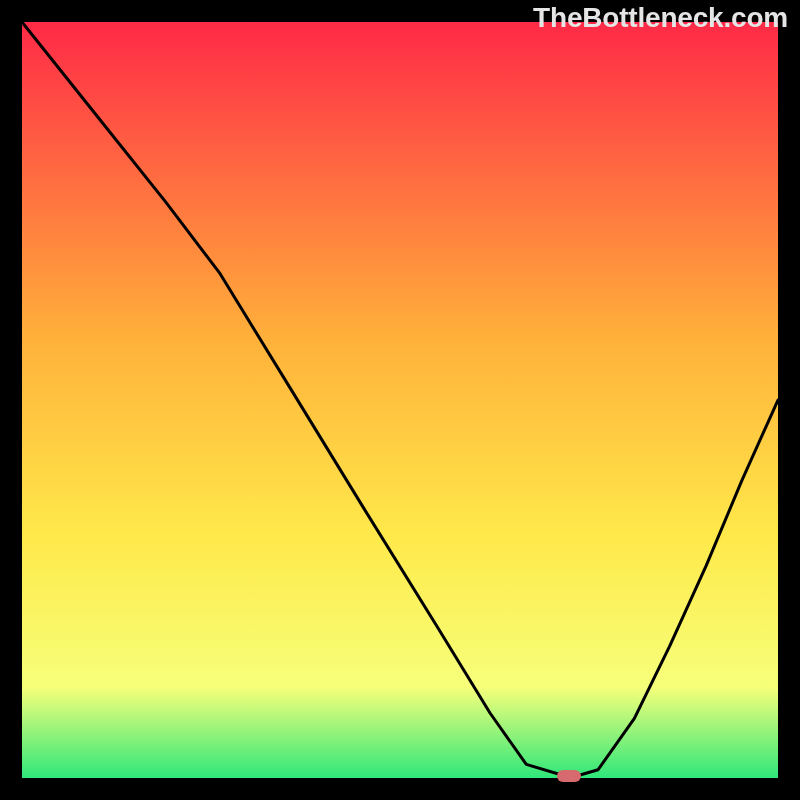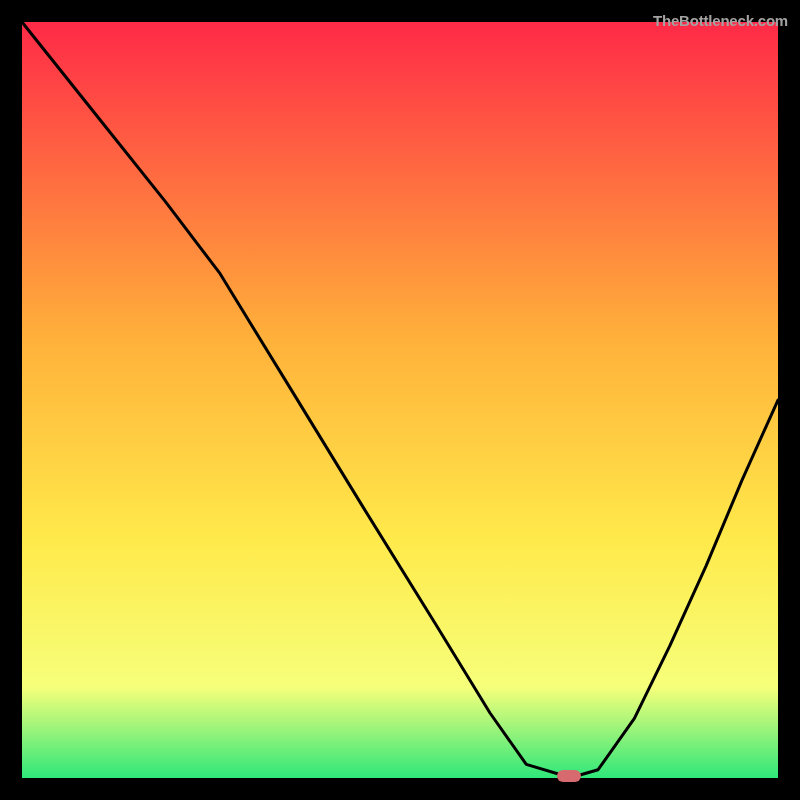--- a/index.html
+++ b/index.html
@@ -5,26 +5,26 @@
   * { margin: 0; padding: 0; box-sizing: border-box; }
   html, body { width: 800px; height: 800px; background: #000; overflow: hidden; }
   .frame {
     position: absolute;
     left: 0; top: 0;
     width: 800px; height: 800px;
     background: #000;
   }
   .watermark {
     position: absolute;
-    top: 12px;
+    top: 2px;
     right: 12px;
     font-family: Arial, Helvetica, sans-serif;
-    font-size: 15px;
+    font-size: 28px;
     font-weight: 600;
-    color: #a3a3a3;
+    color: #e5e5e5;
     letter-spacing: -0.2px;
   }
   .chart-area {
     position: absolute;
     left: 22px;
     top: 22px;
     width: 756px;
     height: 756px;
   }
   .marker {

